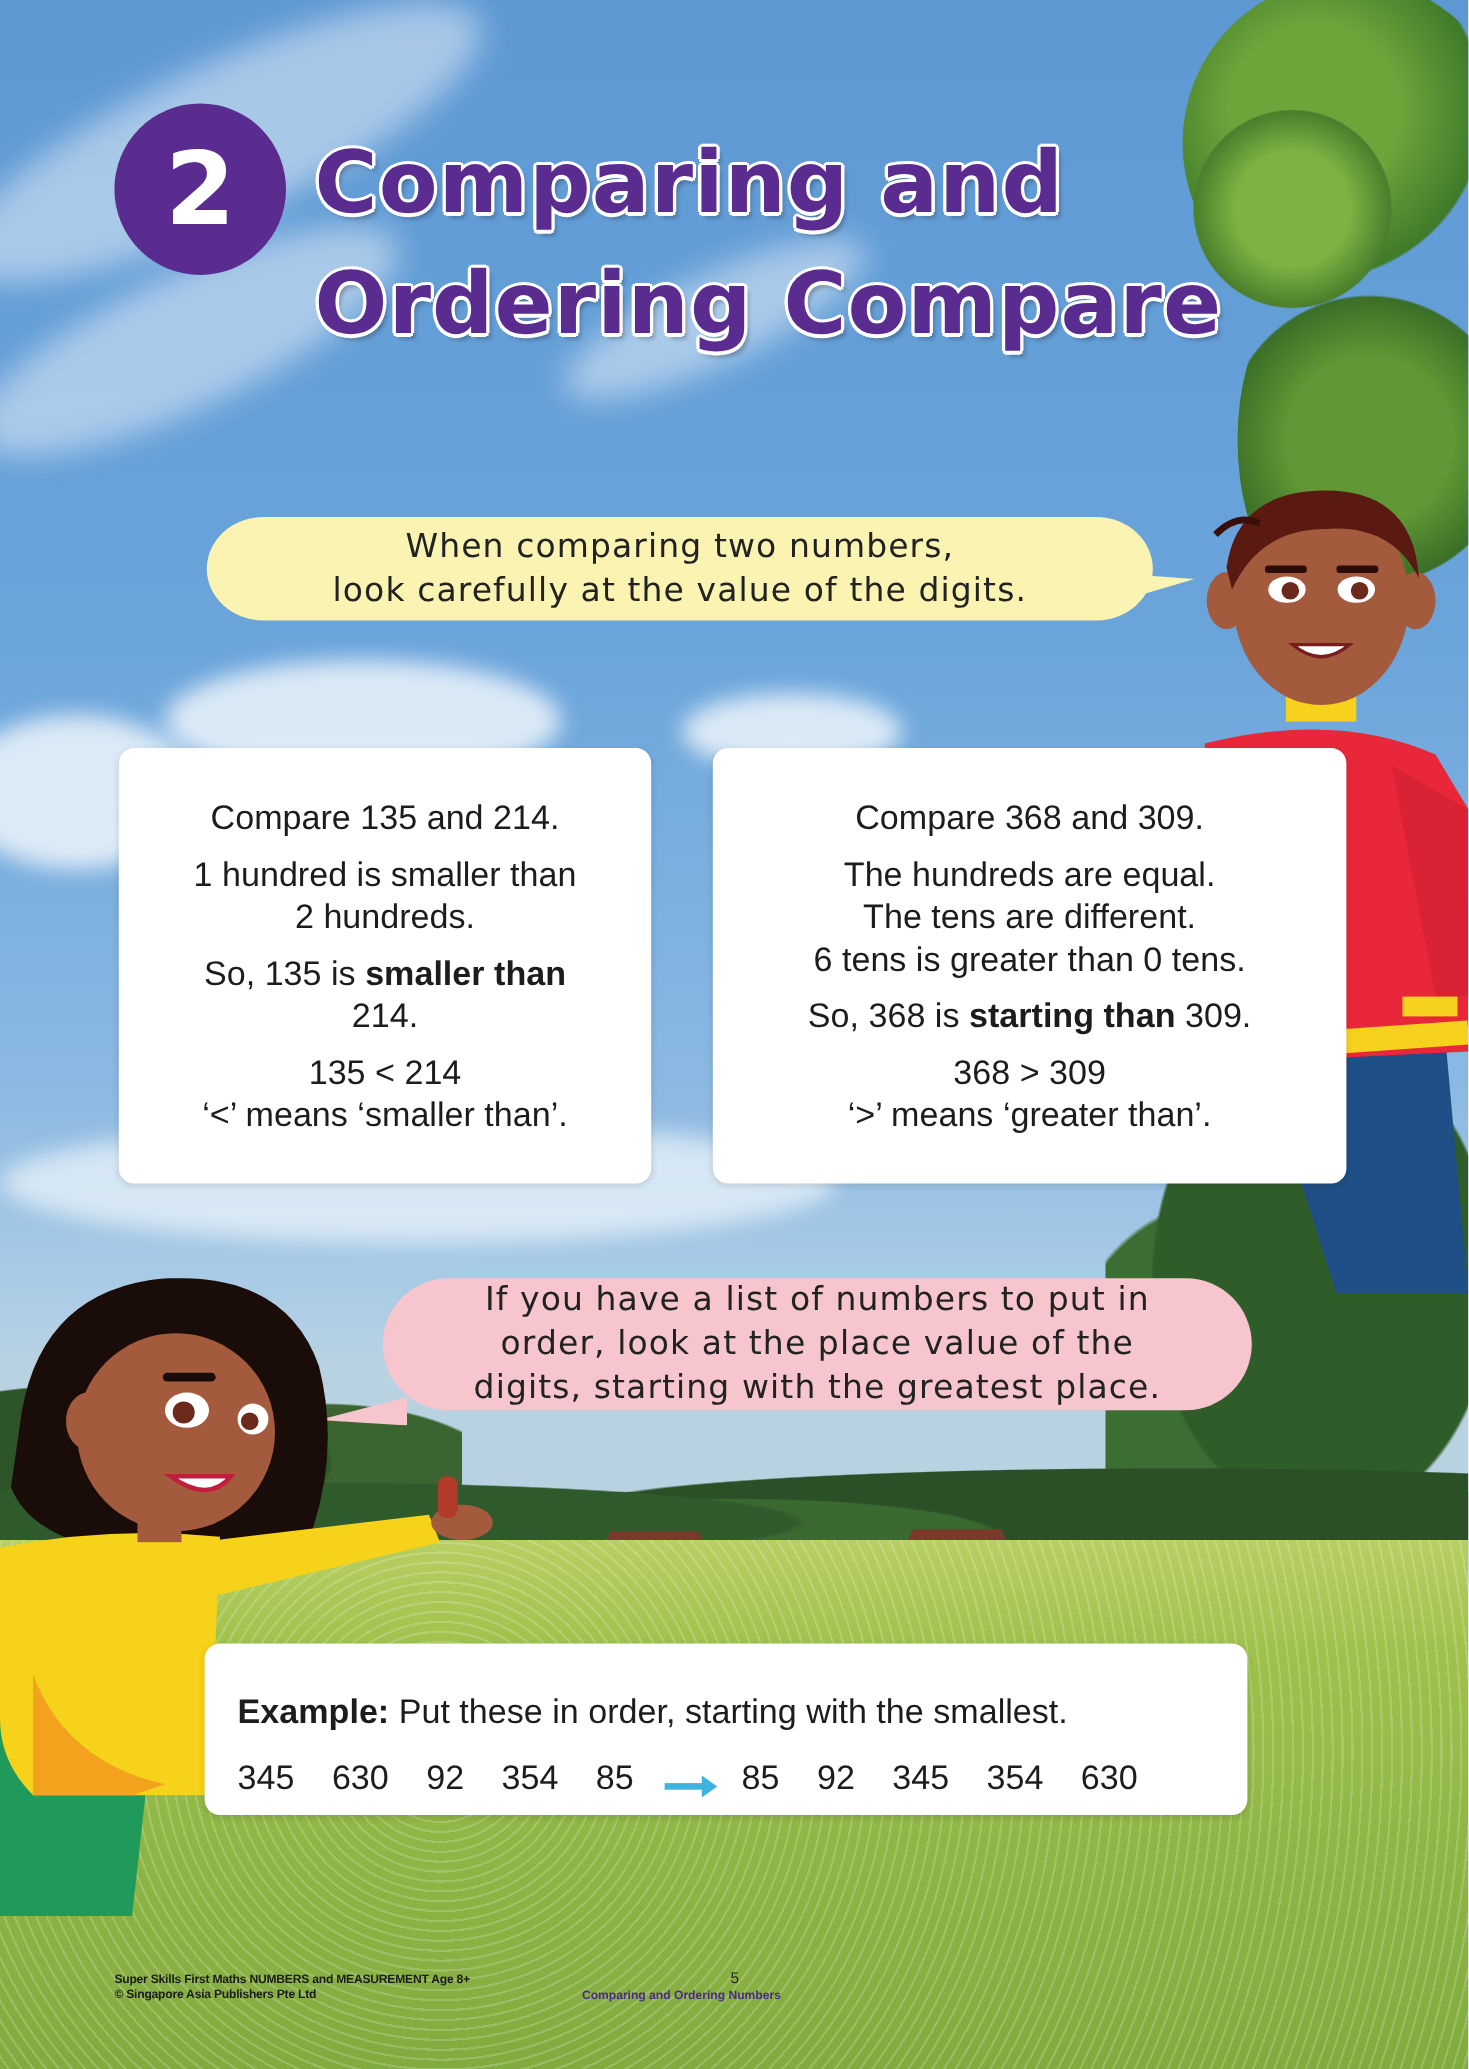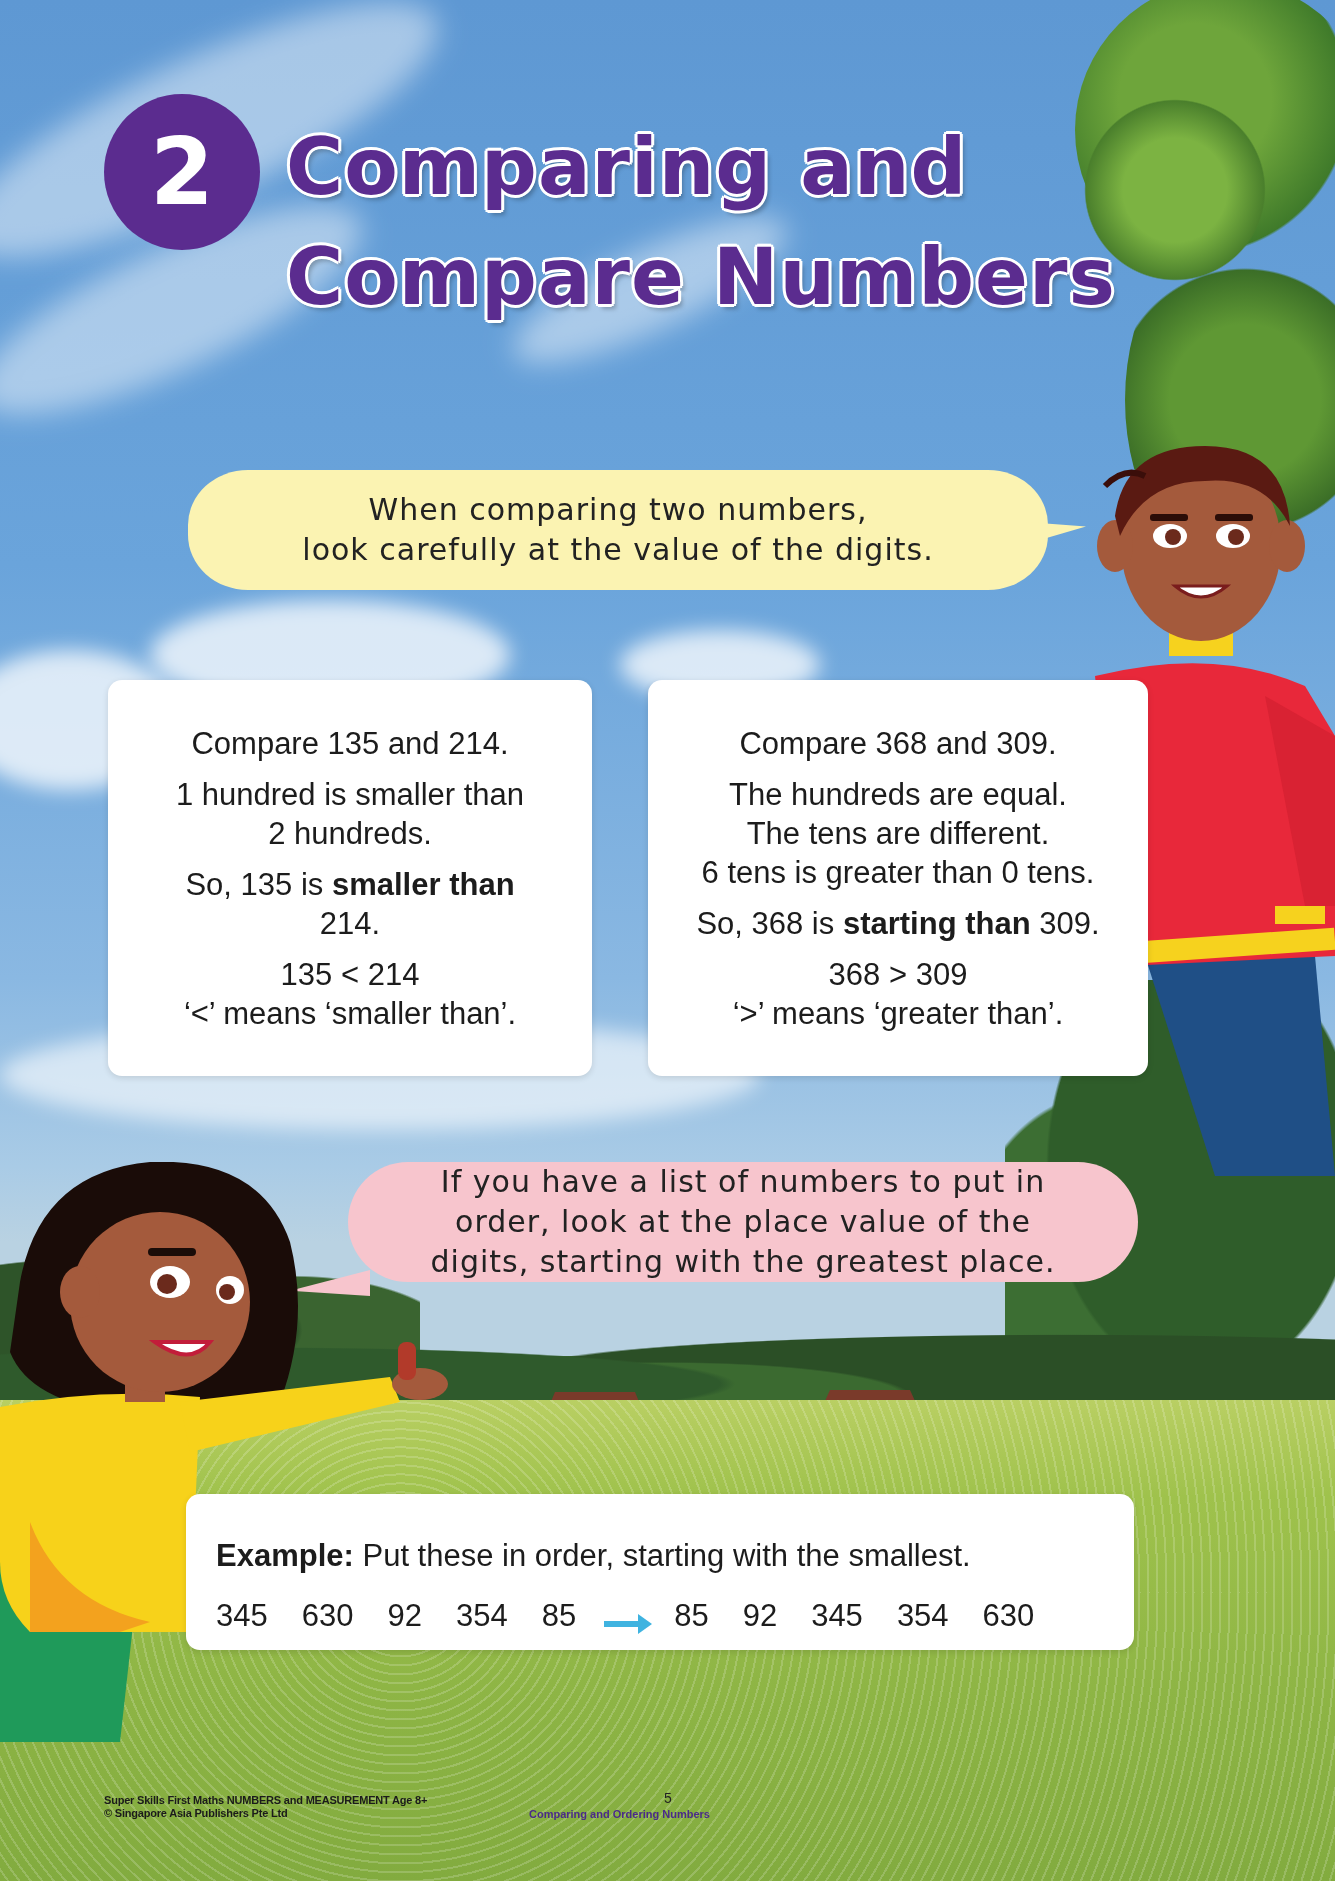--- a/index.html
+++ b/index.html
@@ -57,21 +57,21 @@
       4px 5px 4px rgba(0,0,0,0.25);
   }
   .title div { white-space: nowrap; }
 
   
   .bubble {
     position: absolute; display: flex; flex-direction: column; align-items: center; justify-content: center;
     font-family: "DejaVu Sans", sans-serif; color: #222; text-align: center;
   }
   .bubble-yellow {
-    left: 188px; top: 470px; width: 860px; height: 120px;
+    left: 188px; top: 470px; width: 860px; height: 94px;
     background: #fbf3b2; border-radius: 60px / 55px;
     font-size: 30px; line-height: 40px; letter-spacing: 1px;
   }
   .bubble-yellow .tail {
     position: absolute; right: -38px; top: 52px; width: 60px; height: 22px;
     background: #fbf3b2; clip-path: polygon(0 0, 100% 20%, 0 100%);
   }
   .bubble-pink {
     left: 348px; top: 1162px; width: 790px; height: 120px;
     background: #f7c5cd; border-radius: 70px / 70px;
@@ -86,21 +86,21 @@
   .card {
     position: absolute; background: #fff; border-radius: 14px;
     box-shadow: 0 2px 6px rgba(0,0,0,0.12);
     display: flex; flex-direction: column; align-items: center; justify-content: center;
     text-align: center; color: #1c1c1c; font-size: 31px; line-height: 39px;
   }
   .card p { margin: 0 0 12px 0; }
   .card p:last-child { margin-bottom: 0; }
   .card b { font-weight: bold; }
   .card-left { left: 108px; top: 680px; width: 484px; height: 396px; }
-  .card-right { left: 648px; top: 680px; width: 500px; height: 396px; }
+  .card-right { left: 648px; top: 680px; width: 576px; height: 396px; }
 
   .example-card {
     position: absolute; left: 186px; top: 1494px; width: 948px; height: 156px;
     background: #fff; border-radius: 14px; box-shadow: 0 2px 6px rgba(0,0,0,0.12);
     color: #1c1c1c; font-size: 31px;
   }
   .example-heading { position: absolute; left: 30px; top: 44px; white-space: nowrap; }
   .example-heading b { font-weight: bold; }
   .example-row { position: absolute; left: 30px; top: 104px; display: flex; align-items: flex-end; white-space: nowrap; }
   .num { display: inline-block; margin-right: 34px; }
@@ -141,21 +141,21 @@
   <div class="treeline"></div>
   <div class="house" style="left:545px; top:1392px; width:100px; height:24px; clip-path:polygon(10% 0,90% 0,100% 100%,0 100%);"></div>
   <div class="house" style="left:820px; top:1390px; width:100px; height:22px; clip-path:polygon(10% 0,90% 0,100% 100%,0 100%);"></div>
   <div class="grass"></div>
 
   <div class="chapter-badge">
     <span>2</span>
   </div>
   <div class="title">
     <div>Comparing and</div>
-    <div>Compare Numbers</div>
+    <div>Ordering Compare</div>
   </div>
 
   <div class="bubble bubble-yellow">
     <div>When comparing two numbers,</div>
     <div>look carefully at the value of the digits.</div>
     <span class="tail"></span>
   </div>
 
   <svg class="boy" viewBox="0 0 270 740">
 

